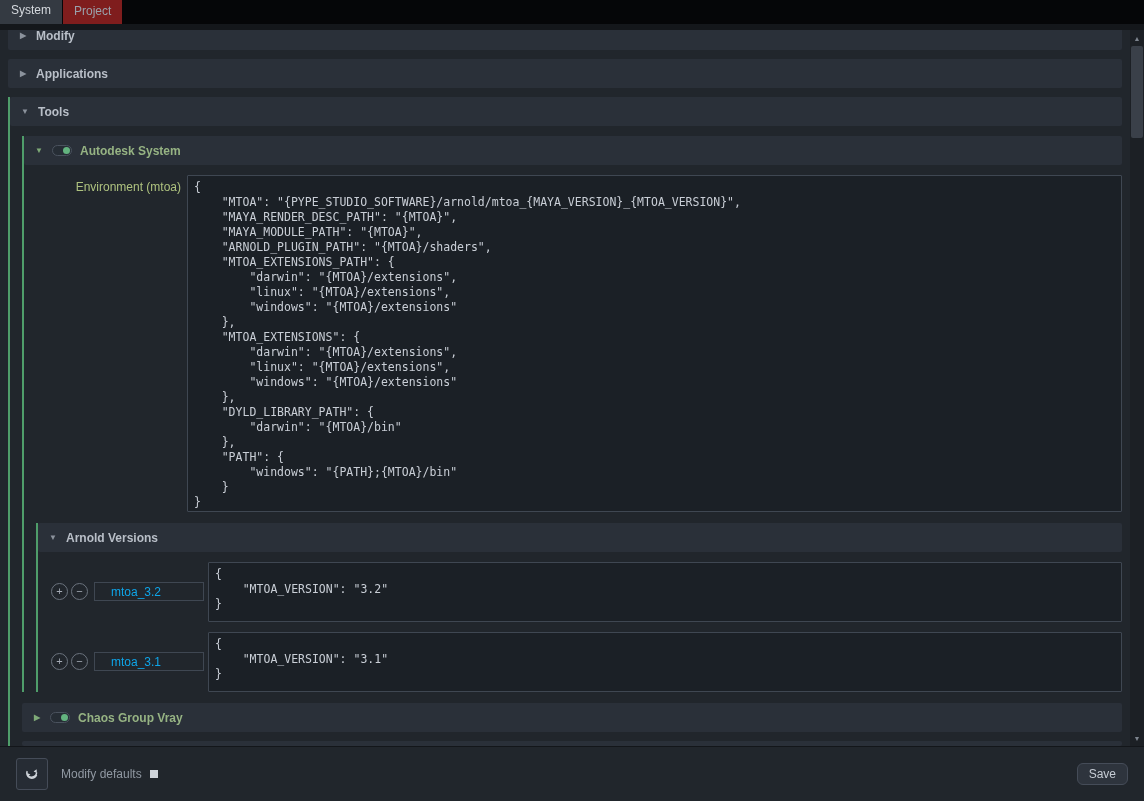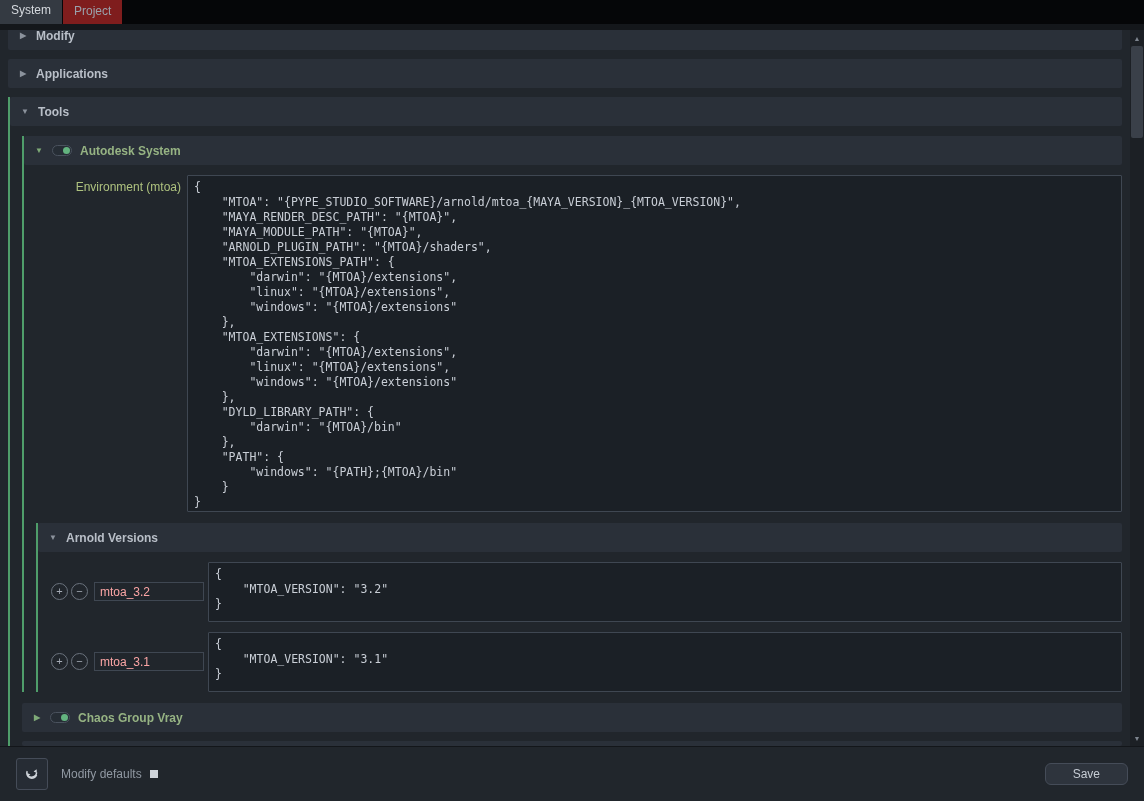--- a/index.html
+++ b/index.html
@@ -59,38 +59,38 @@
   .kv-controls { display:flex; align-items:center; margin-top:20px; flex:0 0 auto; }
   .circle-btn {
     width:17px; height:17px; border-radius:50%; border:1px solid #6b737e;
     background:transparent; color:#a6adb7; font-size:11px; line-height:1;
     display:flex; align-items:center; justify-content:center; margin-right:3px; cursor:default;
     font-family:"Liberation Sans", sans-serif;
   }
   .circle-btn.minus { margin-right:6px; }
   .key-input {
     width:110px; height:19px; background:#21262c; border:1px solid #3f4752;
-    color:#fca5a5; font-size:12px; padding:0 5px; outline:none;
+    color:#0ea5e9; font-size:12px; padding:0 16px; outline:none;
     font-family:"Liberation Sans", sans-serif;
   }
 
   .sliver { height:5px; overflow:hidden; margin-top:9px; }
 
   
   .scrollbar { position:absolute; top:30px; right:0; width:14px; bottom:55px; background:#1c2025; }
   .sb-btn { position:absolute; left:0; width:14px; height:14px; display:flex; align-items:center; justify-content:center; color:#7d848e; font-size:7px; cursor:default; }
   .sb-up { top:1px; } .sb-down { bottom:1px; }
   .sb-thumb { position:absolute; left:1px; right:1px; top:16px; height:92px; background:#3a4049; border-radius:2px; }
 
   
   .footer { position:absolute; left:0; right:0; bottom:0; height:55px; background:#21262c; border-top:1px solid #13161a; display:flex; align-items:center; padding:0 16px;justify-content:center; }
   .refresh-btn { width:32px; height:32px; border:1px solid #454c58; border-radius:3px; background:#262c34; display:flex; align-items:center; justify-content:center; cursor:default; }
   .modify-label { margin-left:13px; color:#9098a2; }
   .modify-square { width:8px; height:8px; background:#cfd4da; margin-left:8px; cursor:default; }
-  .save-btn { margin-left:auto; height:22px; padding:0 27px; background:#2e343d; border:1px solid #454c58; border-radius:6px; color:#c6ccd4; font-size:12px; cursor:default; font-family:"Liberation Sans", sans-serif; }
+  .save-btn { margin-left:auto; height:22px; padding:0 11px; background:#2e343d; border:1px solid #454c58; border-radius:6px; color:#c6ccd4; font-size:12px; cursor:default; font-family:"Liberation Sans", sans-serif; }
 </style>
 </head>
 <body>
 
 <div class="window">
 
   <div class="tabbar">
     <div class="tab active">
       <span>System</span>
     </div>

